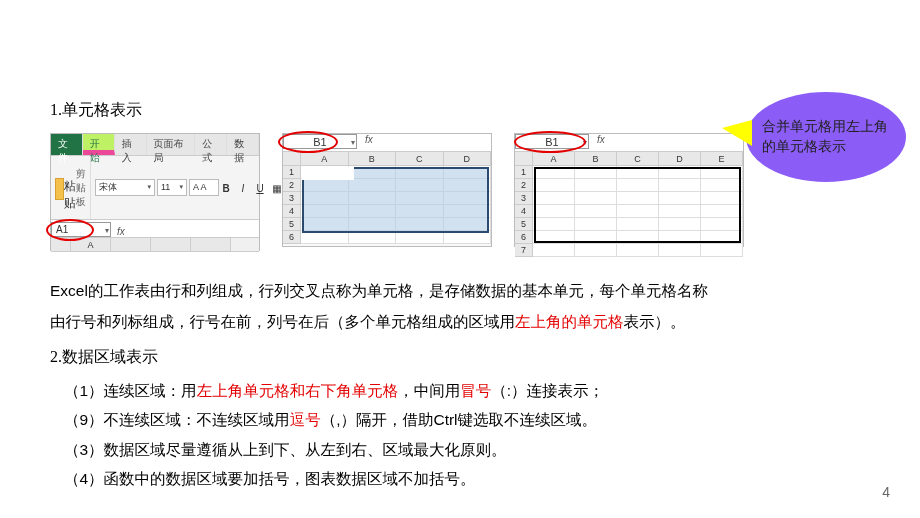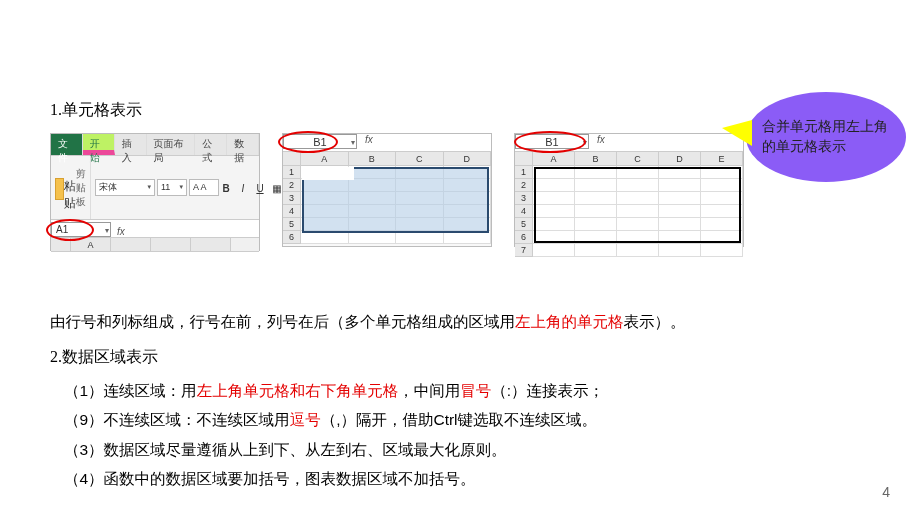--- a/index.html
+++ b/index.html
@@ -422,21 +422,21 @@
     <div class="p3-selection"></div>
   </div>
 
 </div>
 
 <div class="callout">
   <span>合并单元格用左上角的单元格表示</span>
 </div>
 
 <div class="body-text">
-  <br>
+  <span>Excel的工作表由行和列组成，行列交叉点称为单元格，是存储数据的基本单元，每个单元格名称</span><br>
   <span>由行号和列标组成，行号在前，列号在后（多个单元格组成的区域用</span><span class="red">左上角的单元格</span><span>表示）。</span>
 </div>
 
 <div class="section-title section2">2.数据区域表示</div>
 
 <div class="list-item">
   <span>（1）连续区域：用</span><span class="red">左上角单元格和右下角单元格</span><span>，中间用</span><span class="red">冒号</span><span>（:）连接表示；</span>
 </div>
 <div class="list-item">
   <span>（9）不连续区域：不连续区域用</span><span class="red">逗号</span><span>（,）隔开，借助Ctrl键选取不连续区域。</span>

